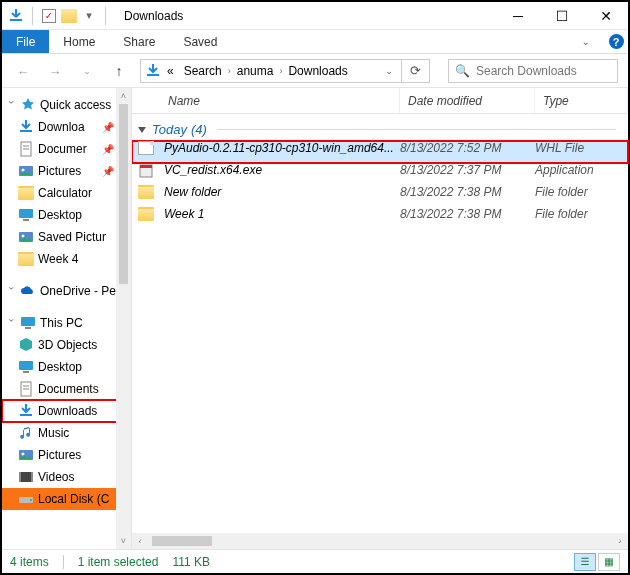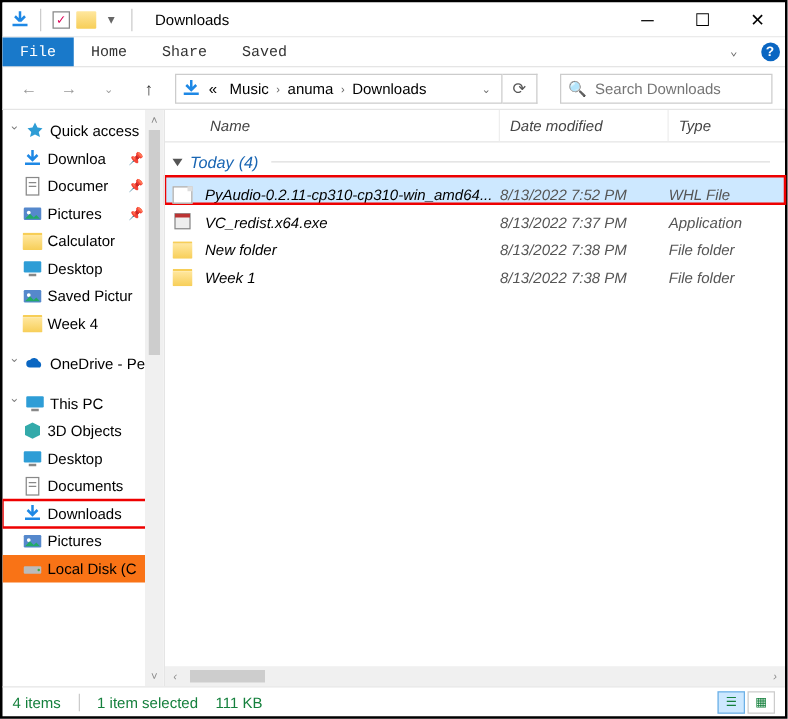--- a/index.html
+++ b/index.html
@@ -10,21 +10,21 @@
   .titlebar { height: 28px; display: flex; align-items: center; background: #fff; border-bottom: 1px solid #e5e5e5; }
   .titlebar-left { display: flex; align-items: center; padding-left: 6px; gap: 4px; }
   .qat-icon { width: 16px; height: 16px; display: inline-flex; align-items: center; justify-content: center; }
   .qat-sep { width: 0; height: 18px; border-left: 1px solid #ccc; margin: 0 4px; }
   .title-text { font-size: 12px; margin-left: 10px; }
   .win-controls { margin-left: auto; display: flex; }
   .win-btn { width: 44px; height: 28px; display: flex; align-items: center; justify-content: center; font-size: 14px; color: #000; }
 
   
   .tabs { height: 24px; display: flex; align-items: stretch; background: #fff; border-bottom: 1px solid #ddd; }
-  .tab { padding: 0 14px; font-size: 12px; display: flex; align-items: center; font-family: Liberation Mono, monospace; }
+  .tab { padding: 0 14px; font-size: 12px; display: flex; align-items: center; }
   .tab.file { background: #1979ca; color: #fff; }
   .tab:not(.file) { color: #333; }
   .tab-spacer { flex: 1; }
   .help-icon { width: 24px; display: flex; align-items: center; justify-content: center; font-size: 14px; }
 
   
   .addressrow { height: 34px; display: flex; align-items: center; padding: 0 10px; gap: 10px; background: #fff; border-bottom: 1px solid #e5e5e5; }
   .navbtn { width: 22px; height: 22px; display: flex; align-items: center; justify-content: center; color: #999; font-size: 13px; }
   .navbtn.enabled { color: #333; }
   .up-icon { font-size: 14px; color: #555; }
@@ -56,21 +56,21 @@
   .cols { display: flex; height: 26px; border-bottom: 1px solid #e5e5e5; font-size: 12px; color: #444; }
   .cols div { padding: 0 8px; display: flex; align-items: center; border-right: 1px solid #eee; }
   .col-caret { width: 28px; border-right: none !important; }
   .col-name { width: 240px; }
   .col-date { width: 135px; }
   .col-type { flex: 1; }
   .group { padding: 8px 12px 4px 6px; font-size: 13px; color: #1a66b3; display: flex; align-items: center; gap: 4px; }
   .group::before { content: ""; display: inline-block; width: 0; height: 0; border-left: 4px solid transparent; border-right: 4px solid transparent; border-top: 6px solid #555; margin-right: 2px; }
   .group-line { flex:1; height:0; border-top: 1px solid #ddd; margin-left: 6px; }
   .filelist { font-size: 12px; }
-  .filerow { display: flex; height: 22px; align-items: flex-end; }
+  .filerow { display: flex; height: 22px; align-items: flex-start; }
   .filerow.selected { background: #cde8ff; }
   .filerow.boxed { outline: 2px solid #e00; outline-offset: -1px; }
   .cell-ico { width: 28px; display: flex; justify-content: center; }
   .cell-name { width: 240px; padding-left: 4px; overflow: hidden; text-overflow: ellipsis; white-space: nowrap; }
   .cell-date { width: 135px; color: #555; }
   .cell-type { flex: 1; color: #555; padding-right: 8px; }
   .file-ico, .fold-ico { width: 16px; height: 14px; display:inline-block; }
   .fold-ico { background: linear-gradient(#ffe79e,#f7ce57); border-radius: 1px; border-top: 2px solid #f7ce57; }
   .file-ico { background: #fff; border: 1px solid #aaa; position: relative; }
   .file-ico::after { content: ""; position: absolute; top: -1px; right: -1px; width: 4px; height: 4px; background: #ddd; }
@@ -143,21 +143,21 @@
     <div class="navbtn up-icon enabled">↑</div>
     <div style="display:flex; flex:1;">
       <div class="address-box">
         <span class="qat-icon blue-down">
           <svg viewBox="0 0 16 16">
               <path d="M8 1v8M4 5l4 4 4-4" stroke="#1e88e5" stroke-width="2" fill="none"></path>
               <rect x="2" y="11" width="12" height="2" fill="#1e88e5"></rect>
             </svg>
         </span>
         <span class="crumb">«</span>
-        <span class="crumb">Music</span>
+        <span class="crumb">Search</span>
         <span class="crumbsep">›</span>
         <span class="crumb">anuma</span>
         <span class="crumbsep">›</span>
         <span class="crumb">Downloads</span>
         <span style="flex:1"></span>
         <span class="address-drop">⌄</span>
       </div>
       <div class="refresh-box">⟳</div>
     </div>
     <div class="search-box">
@@ -295,26 +295,44 @@
                 <svg viewBox="0 0 16 16">
                   <path d="M8 1v8M4 5l4 4 4-4" stroke="#1e88e5" stroke-width="2" fill="none"></path>
                   <rect x="2" y="11" width="12" height="2" fill="#1e88e5"></rect>
                 </svg>
               </span>
               <span>Downloads</span>
             </div>
             <div class="tree-item level1">
               <span class="ico">
                 <svg viewBox="0 0 16 16">
+                  <path fill="#38c" d="M6 3v8a2 2 0 11-1-1V5l7-2v6a2 2 0 11-1-1V2z"></path>
+                </svg>
+              </span>
+              <span>Music</span>
+            </div>
+            <div class="tree-item level1">
+              <span class="ico">
+                <svg viewBox="0 0 16 16">
                   <rect x="1" y="3" width="14" height="10" fill="#58c" rx="1"></rect>
                   <circle cx="5" cy="7" r="1.5" fill="#fff"></circle>
                   <path d="M2 12l4-4 3 3 2-2 3 3" fill="#2a6"></path>
                 </svg>
               </span>
               <span>Pictures</span>
+            </div>
+            <div class="tree-item level1">
+              <span class="ico">
+                <svg viewBox="0 0 16 16">
+                  <rect x="1" y="3" width="14" height="10" fill="#444"></rect>
+                  <rect x="1" y="3" width="2" height="10" fill="#888"></rect>
+                  <rect x="13" y="3" width="2" height="10" fill="#888"></rect>
+                </svg>
+              </span>
+              <span>Videos</span>
             </div>
             <div class="tree-item level1 highlighted">
               <span class="ico">
                 <svg viewBox="0 0 16 16">
                   <rect x="1" y="6" width="14" height="6" fill="#bbb" rx="1"></rect>
                   <circle cx="13" cy="9" r="1" fill="#4a4"></circle>
                 </svg>
               </span>
               <span>Local Disk (C</span>
             </div>

